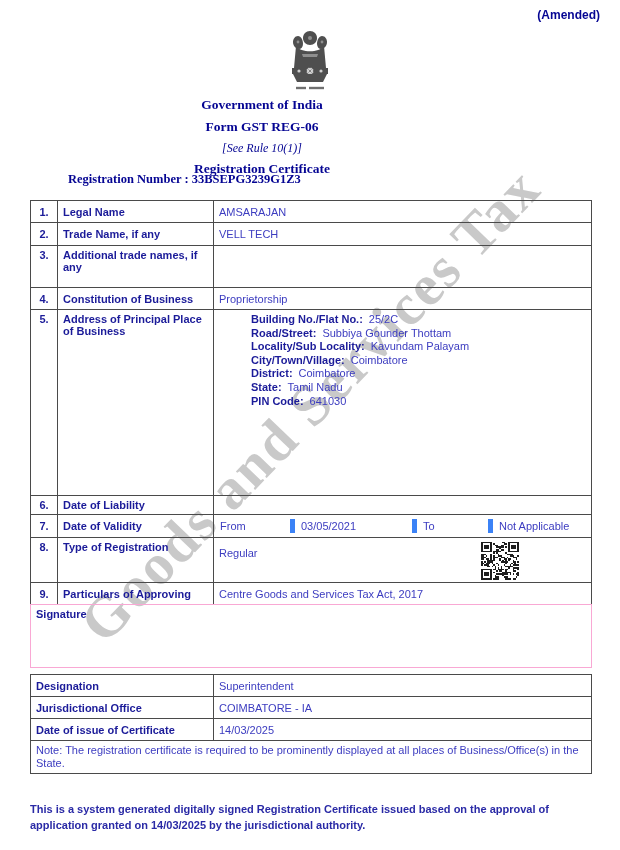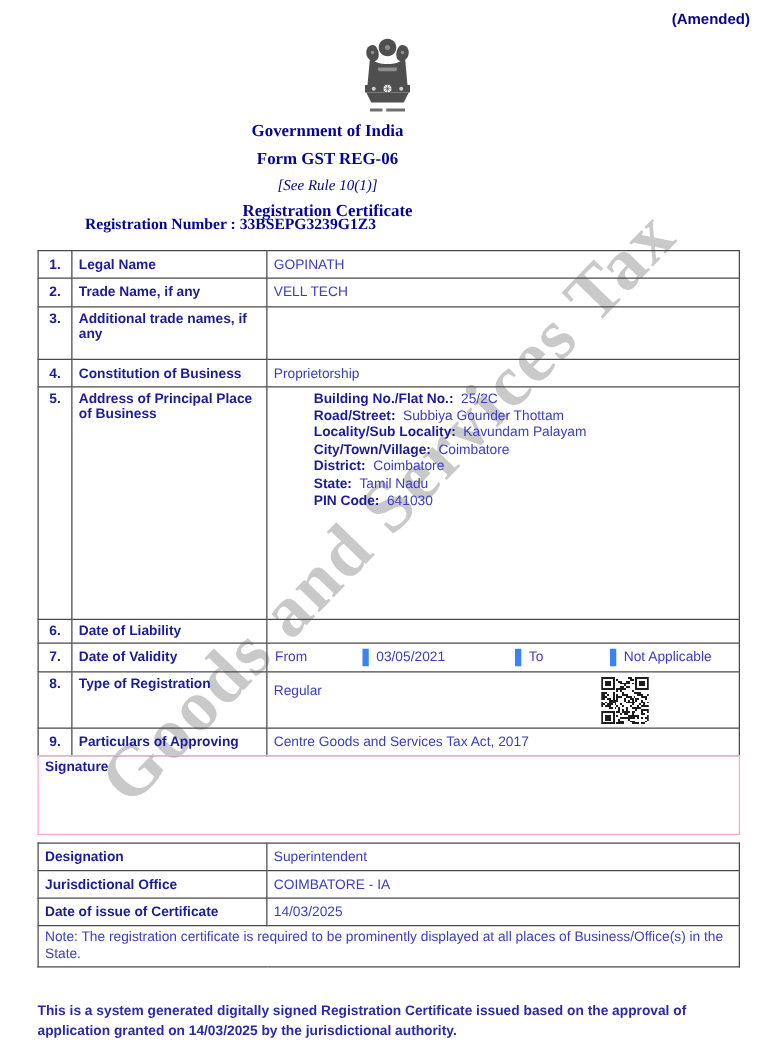--- a/index.html
+++ b/index.html
@@ -121,21 +121,21 @@
   <table class="main">
     <colgroup>
         <col style="width:27px">
         <col style="width:156px">
         <col>
       </colgroup>
     <tbody>
         <tr>
       <td class="numcell">1.</td>
       <td class="lbl">Legal Name</td>
-      <td class="val">GOPINATH</td>
+      <td class="val">AMSARAJAN</td>
     </tr>
     <tr>
       <td class="numcell">2.</td>
       <td class="lbl">Trade Name, if any</td>
       <td class="val">VELL TECH</td>
     </tr>
     <tr>
       <td class="numcell top">3.</td>
       <td class="lbl top">Additional trade names, if any</td>
       <td class="val top"></td>

